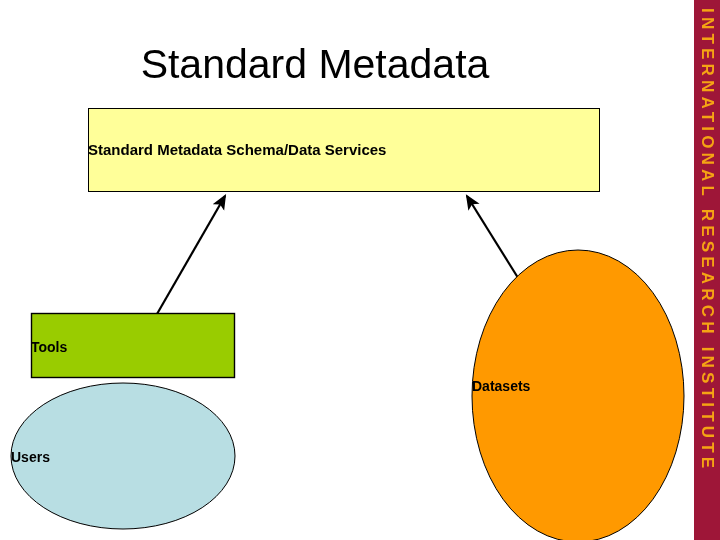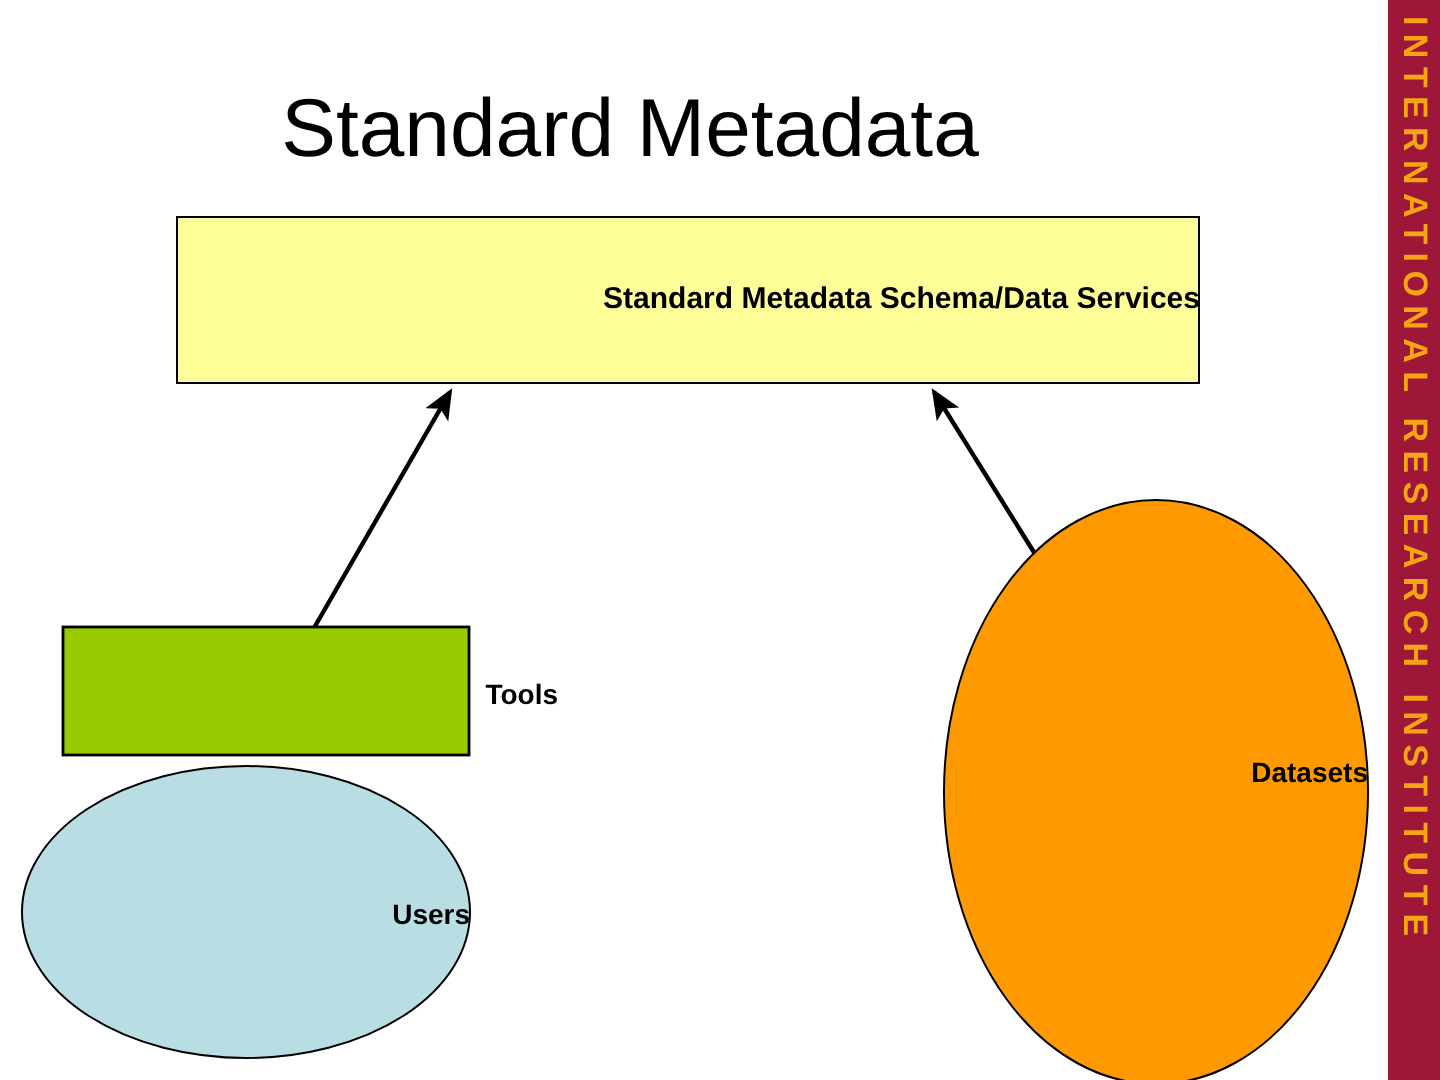--- a/index.html
+++ b/index.html
@@ -40,34 +40,33 @@
     height: 540px;
   }
 
   
   .shape-label {
     position: absolute;
     color: #000000;
     font-family: "Liberation Sans", sans-serif;
     font-weight: bold;
     white-space: nowrap;
-    text-align: right;
+    text-align: left;
   }
   #schema-box-label {
     left: 88px;
     top: 141px;
     width: 512px;
     font-size: 15px;
   }
   #tools-label {
     left: 31px;
     top: 339px;
     width: 204px;
     font-size: 14px;
-    margin-left: 44px;
   }
   #users-label {
     left: 11px;
     top: 449px;
     width: 224px;
     font-size: 14px;
   }
   #datasets-label {
     left: 472px;
     top: 378px;

